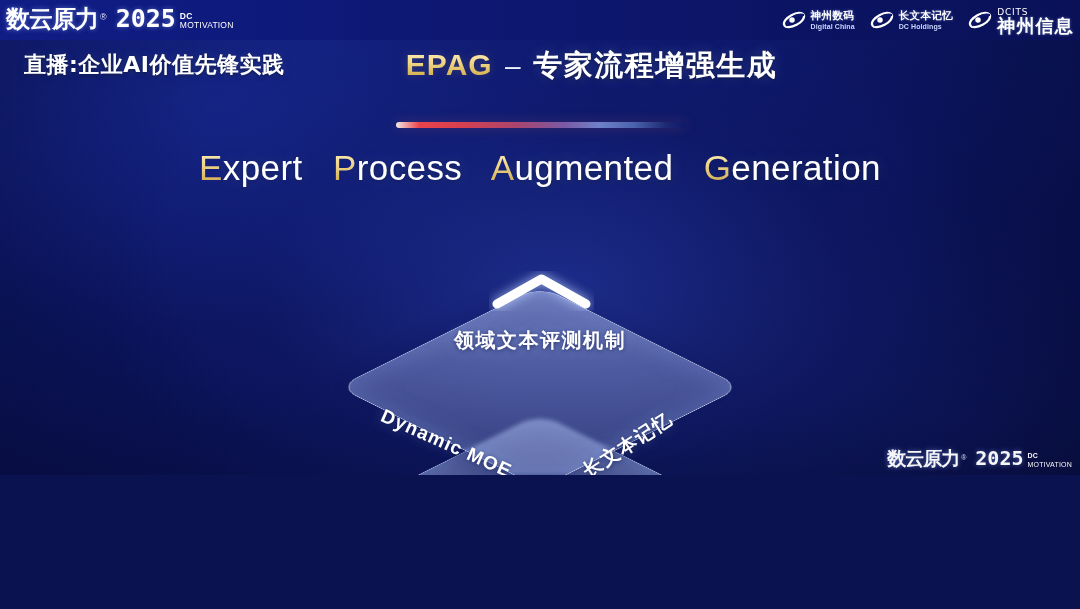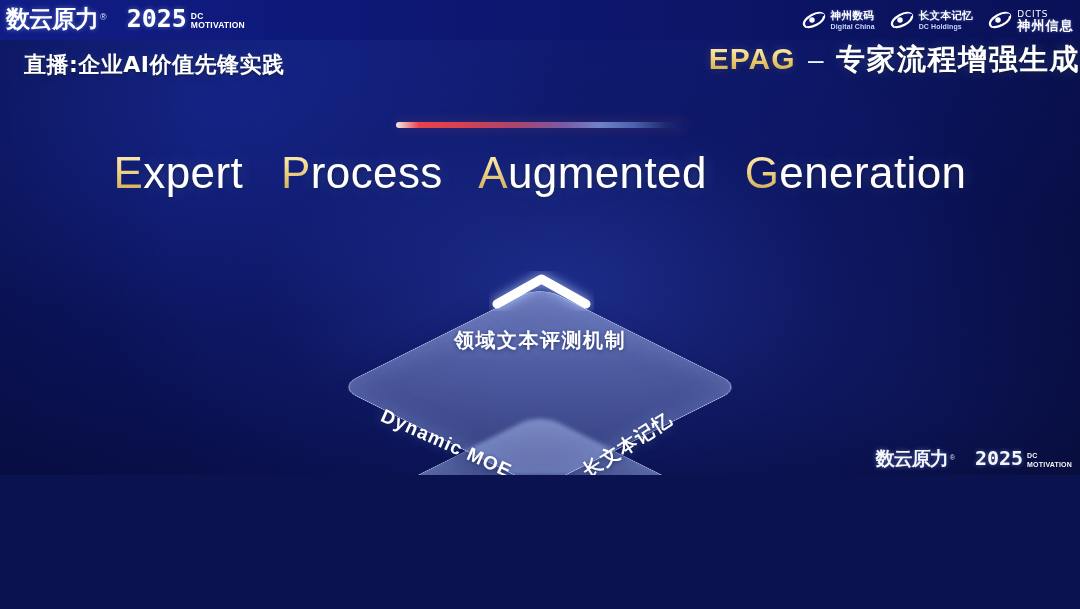--- a/index.html
+++ b/index.html
@@ -39,27 +39,27 @@
   }
   .brand-cn {
     font-size:24px; font-weight:bold; color:#ffffff;
     letter-spacing:-1px; line-height:26px;
     font-family:"DejaVu Sans","Liberation Sans",sans-serif;
     text-shadow:0 0 5px rgba(150,180,255,0.55);
   }
   .brand-reg { font-size:9px; color:#dfe6ff; line-height:14px; position:relative; top:-8px; }
   .brand-year {
     font-size:25px; font-weight:bold; color:#ffffff;
-    letter-spacing:0px; line-height:26px; margin-left:18px;
+    letter-spacing:0px; line-height:26px; margin-left:7px;
     font-family:"DejaVu Sans Mono","Liberation Mono",monospace;
     text-shadow:0 0 5px rgba(150,180,255,0.5);
   }
   .brand-sub { margin-left:2px; line-height:9px; position:relative; top:-2px; }
   .brand-sub .l1 { display:block; font-size:8.5px; font-weight:bold; color:#ffffff; letter-spacing:0.2px; }
-  .brand-sub .l2 { display:block; font-size:8.5px; font-weight:bold; color:#ffffff; letter-spacing:0.2px; }
+  .brand-sub .l2 { display:block; font-size:8.5px; font-weight:normal; color:#ffffff; letter-spacing:0.2px; }
 
   #live-title {
     position:absolute; left:24px; top:50px; z-index:8;
     font-size:22px; font-weight:bold; color:#ffffff;
     letter-spacing:0.5px;
     font-family:"DejaVu Sans","Liberation Sans",sans-serif;
     text-shadow:0 1px 4px rgba(0,0,0,0.55), 0 0 8px rgba(120,160,255,0.25);
   }
 
   
@@ -72,27 +72,27 @@
   .partner-txt { line-height:1; }
   .partner-txt .pt-cn {
     display:block; font-size:10.5px; font-weight:bold; color:#ffffff;
     letter-spacing:0.4px; font-family:Liberation Sans, sans-serif;
     text-shadow:0 0 3px rgba(160,190,255,0.5);
   }
   .partner-txt .pt-en {
     display:block; font-size:7px; font-weight:bold; color:#c9d6ff;
     letter-spacing:0.1px; margin-top:2px;
   }
-  .partner.alt .pt-cn { font-size:13px; letter-spacing:1.2px; font-family:"Liberation Sans",sans-serif; }
+  .partner.alt .pt-cn { font-size:18px; letter-spacing:1.2px; font-family:"Liberation Sans",sans-serif; }
   .partner.alt .pt-en { font-size:9px; color:#ffffff; font-weight:normal; letter-spacing:0.8px;
     font-family:"DejaVu Sans","Liberation Sans",sans-serif; }
 
   
   #main-title {
-    position:absolute; left:0; top:40px; width:1080px; text-align:right;
+    position:absolute; left:0; top:46px; width:1080px; text-align:center;
     z-index:7; pointer-events:none;padding-left:43px;
   }
   #main-title .inner { display:inline-block; padding-left:60px; }
   .epag-gold {
     font-size:30px; font-weight:bold; letter-spacing:1px;
     background:linear-gradient(180deg,#fff6cf 0%,#f5dc8e 40%,#c9a23d 100%);
     -webkit-background-clip:text; background-clip:text; color:transparent;
     font-family:"Liberation Sans","DejaVu Sans",sans-serif;
     text-shadow:0 0 10px rgba(240,200,90,0.18);
   }
@@ -114,21 +114,21 @@
       #7a5aa4 58%,
       #6f82c8 70%,
       #4a63ac 82%,
       #1d2a72 93%,
       rgba(12,20,80,0) 100%);
     box-shadow:0 0 12px rgba(200,90,90,0.25);
   }
 
   #subtitle {
     position:absolute; left:0; top:148px; width:1080px; text-align:center; z-index:7;
-    font-size:44px; font-weight:normal; letter-spacing:0.4px;
+    font-size:35px; font-weight:normal; letter-spacing:0.4px;
     font-family:"Liberation Sans","DejaVu Sans",sans-serif;
     white-space:nowrap;
   }
   #subtitle .w { color:#ffffff; text-shadow:0 1px 6px rgba(0,0,0,0.4), 0 0 14px rgba(140,175,255,0.28); }
   #subtitle .g {
     background:linear-gradient(180deg,#fff3c2 0%,#f0d586 45%,#caa448 100%);
     -webkit-background-clip:text; background-clip:text; color:transparent;
   }
 
   

